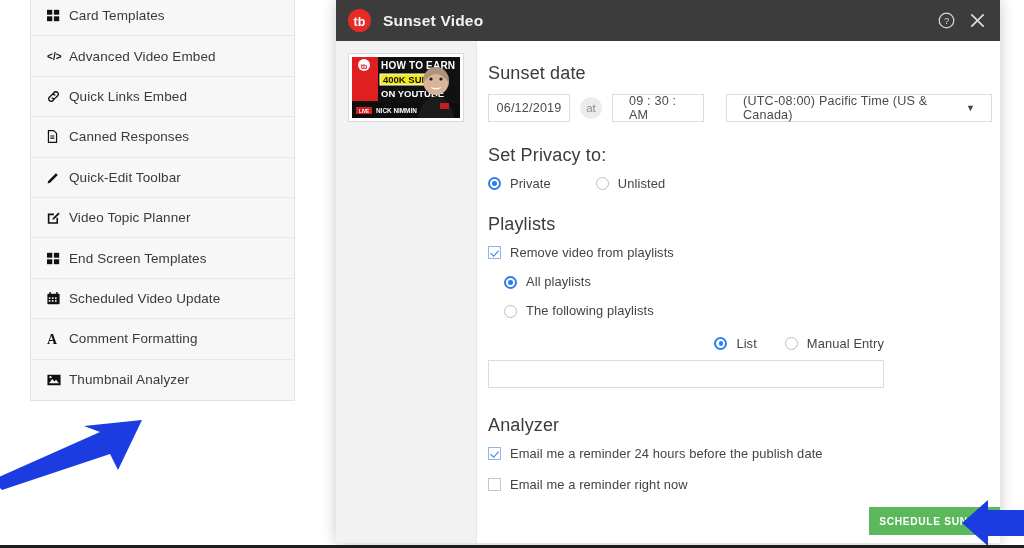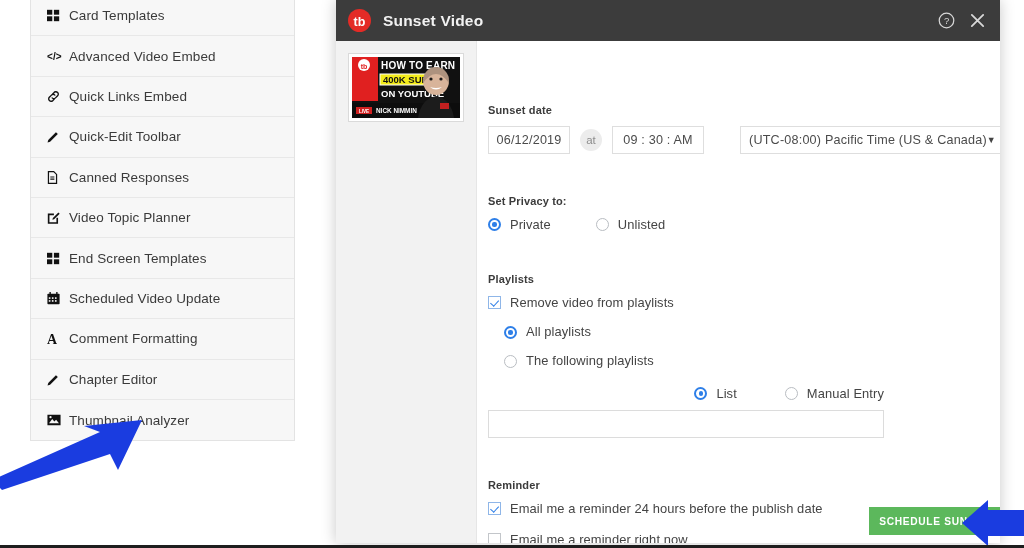--- a/index.html
+++ b/index.html
@@ -132,57 +132,56 @@
   }
 
   
   #form-pane {
     flex: 1 1 auto;
     padding: 22px 0 0 11px;
     box-sizing: border-box;
     position: relative;
   }
   .f-label {
-    font-size: 11px;
-    font-weight: bold;
+    font-size: 18px;
+    font-weight: normal;
     color: #3b3b3b;
     letter-spacing: 0.15px;
     margin-bottom: 10px;
-    margin-top: 41px;
   }
   .row { display: flex; align-items: center; }
 
   .txtbox {
     border: 1px solid #dedede;
     background: #fff;
     color: #4b4b4b;
     font-size: 12.6px;
     box-sizing: border-box;
     height: 28px;
     display: flex;
     align-items: center;
-    padding: 0 8px;
+    padding: 0 16px;
     font-family: "Liberation Sans", sans-serif;
     letter-spacing: 0.2px;
   }
   #date-box { width: 82px; justify-content: center; }
   #at-chip {
     width: 22px; height: 22px;
     border-radius: 50%;
     background: #ececec;
     color: #8d8d8d;
     font-size: 11.5px;
     display: flex; align-items: center; justify-content: center;
     margin: 0 10px;
     flex: 0 0 auto;
   }
   #time-box { width: 92px; justify-content: center; }
   #tz-box {
     width: 266px;
-    margin-left: 36px;
+    margin-left: 22px;
     justify-content: flex-start;
   }
   #tz-caret { color: #444; font-size: 9px; line-height: 1; }
 
   .sec { margin-top: 23px; }
 
   .opt {
     display: flex;
     align-items: center;
     font-size: 12.9px;
@@ -232,21 +231,20 @@
   #privacy-opts .opt + .opt { margin-left: 45px; }
 
   .stack > .opt { margin-top: 14px; align-items: flex-end; }
 
   #listmode-row {
     display: flex;
     align-items: flex-end;
     justify-content: flex-end;
     width: 396px;
     margin-top: 18px;
-    gap: 20px;
   }
   #listmode-row .opt + .opt { margin-left: 28px; }
 
   #playlist-input {
     width: 396px;
     height: 28px;
     border: 1px solid #dcdcdc;
     background: #fff;
     box-sizing: border-box;
     margin-top: 9px;
@@ -316,35 +314,35 @@
       <svg width="13" height="13" viewBox="0 0 16 16">
           <path d="M6.3 9.7a3 3 0 0 0 4.2 0l2.2-2.2a3 3 0 1 0-4.2-4.2L7.3 4.5" fill="none" stroke="currentColor" stroke-width="1.7" stroke-linecap="round"></path>
           <path d="M9.7 6.3a3 3 0 0 0-4.2 0L3.3 8.5a3 3 0 1 0 4.2 4.2l1.2-1.2" fill="none" stroke="currentColor" stroke-width="1.7" stroke-linecap="round"></path>
         </svg>
     </span>
     <span>Quick Links Embed</span>
   </div>
 
   <div class="side-item">
     <span class="side-ico">
-      <svg width="13" height="13" viewBox="0 0 16 16">
-          <path d="M1.5 12.2 11 2.7l2.3 2.3-9.5 9.5-3.1.8z" fill="currentColor"></path>
-        </svg>
-    </span>
-    <span>Quick-Edit Toolbar</span>
-  </div>
-
-  <div class="side-item">
-    <span class="side-ico">
       <svg width="11" height="13" viewBox="0 0 12 16">
           <path d="M1 .8h6.5L11 4.2V15.2H1z" fill="none" stroke="currentColor" stroke-width="1.5"></path>
           <path d="M3.3 7.5h5M3.3 10h5" stroke="currentColor" stroke-width="1.3"></path>
         </svg>
     </span>
     <span>Canned Responses</span>
+  </div>
+
+  <div class="side-item">
+    <span class="side-ico">
+      <svg width="13" height="13" viewBox="0 0 16 16">
+          <path d="M1.5 12.2 11 2.7l2.3 2.3-9.5 9.5-3.1.8z" fill="currentColor"></path>
+        </svg>
+    </span>
+    <span>Quick-Edit Toolbar</span>
   </div>
 
   <div class="side-item">
     <span class="side-ico">
       <svg width="13" height="13" viewBox="0 0 16 16">
           <path d="M1 3.2h7.5v2H3v8.6h8.6V8.2h2v7.6H1z" fill="currentColor"></path>
           <path d="M7.2 8.6 14 1.8l1.6 1.6L8.8 10.2l-2.2.5z" fill="currentColor"></path>
         </svg>
     </span>
     <span>Video Topic Planner</span>
@@ -381,28 +379,20 @@
 
   <div class="side-item">
     <span class="side-ico">
       <svg width="13" height="14" viewBox="0 0 14 14">
           <text x="0" y="12.5" font-family="Liberation Serif, serif" font-size="15" font-weight="bold" fill="currentColor">A</text>
         </svg>
     </span>
     <span>Comment Formatting</span>
   </div>
 
-  <div class="side-item">
-    <span class="side-ico">
-      <svg width="13" height="13" viewBox="0 0 16 16">
-          <path d="M1.5 12.2 11 2.7l2.3 2.3-9.5 9.5-3.1.8z" fill="currentColor"></path>
-        </svg>
-    </span>
-    <span>Chapter Editor</span>
-  </div>
 
   <div class="side-item">
     <span class="side-ico">
       <svg width="14" height="12" viewBox="0 0 16 13">
           <rect x="0.5" y="0.5" width="15" height="12" fill="currentColor"></rect>
           <path d="M2.3 10.2 6 5.4l2.4 2.9 2-2.2 3.3 4.1z" fill="#f7f7f7"></path>
           <circle cx="4" cy="3.3" r="1.3" fill="#f7f7f7"></circle>
         </svg>
     </span>
     <span>Thumbnail Analyzer</span>
@@ -523,21 +513,21 @@
           <div class="opt">
             <span class="radio"></span>
             <span>Manual Entry</span>
           </div>
         </div>
 
         <input id="playlist-input" type="text" placeholder="" style="">
       </div>
 
       <div class="sec" style="margin-top:27px;">
-        <div class="f-label">Reminder</div>
+        <div class="f-label">Analyzer</div>
         <div class="opt">
           <span class="chk on"></span>
           <span>Email me a reminder 24 hours before the publish date</span>
         </div>
         <div class="opt" style="margin-top:16px;">
           <span class="chk"></span>
           <span>Email me a reminder right now</span>
         </div>
       </div>
 

